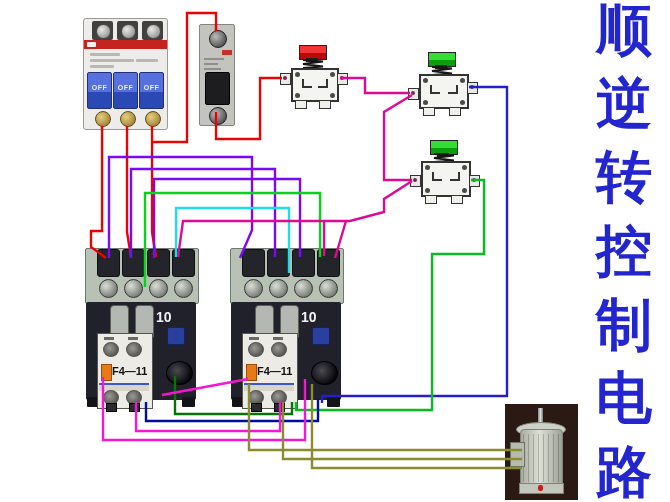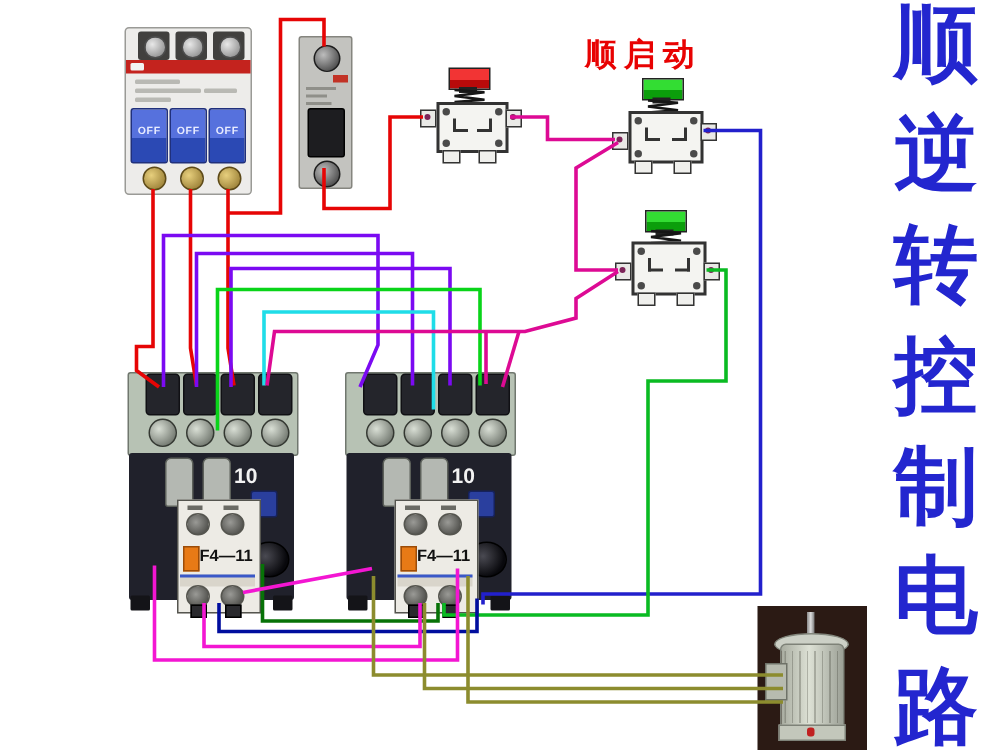--- a/index.html
+++ b/index.html
@@ -65,21 +65,21 @@
   .cstrip{position:absolute;left:0;top:0;width:112px;height:54px;background:#b7c2b4;border:1px solid #70776e;border-radius:2px;}
   .cterm{position:absolute;top:1px;width:21px;height:26px;background:#24252b;border:1px solid #101014;border-radius:3px;}
   .cscrew{position:absolute;top:31px;width:17px;height:17px;border-radius:50%;
           background:radial-gradient(circle at 35% 35%,#d9dfd5,#565c54);border:1px solid #343832;}
   .cbody{position:absolute;left:1px;top:54px;width:110px;height:98px;background:#20212b;border-radius:2px;}
   .prong{position:absolute;top:3px;width:17px;height:31px;background:#b4b8b2;border:1px solid #5c605a;border-radius:4px 4px 2px 2px;}
   .crate{position:absolute;left:70px;top:7px;color:#f2f2f2;font-size:14px;font-weight:bold;}
   .cchip{position:absolute;left:81px;top:25px;width:16px;height:16px;background:#2a3f9e;border:1px solid #16225c;border-radius:2px;}
   .chole{position:absolute;left:80px;top:59px;width:25px;height:22px;border-radius:50%;
          background:radial-gradient(circle at 40% 40%,#4a4a52,#08080c 70%);border:1px solid #000;}
-  .caux{position:absolute;left:33px;top:85px;width:54px;height:74px;background:#edebe5;border:1px solid #55554f;z-index:3;}
+  .caux{position:absolute;left:12px;top:85px;width:54px;height:74px;background:#edebe5;border:1px solid #55554f;z-index:3;}
   .ahole{position:absolute;width:14px;height:13px;border-radius:50%;
          background:radial-gradient(circle at 40% 40%,#9a9a96,#3c3c38);border:1px solid #55554f;}
   .amark{position:absolute;width:10px;height:3px;background:#6a6a64;}
   .atab{position:absolute;left:3px;top:30px;width:9px;height:15px;background:#e87a16;border:1px solid #9c4c08;}
   .alabel{position:absolute;left:14px;top:31px;font-size:11px;font-weight:bold;color:#111;white-space:nowrap;}
   .astrip{position:absolute;left:1px;top:49px;width:50px;height:6px;background:#d9d5cb;border-top:2px solid #3a58c8;}
   .ascrew{position:absolute;top:69px;width:9px;height:7px;background:#2a2a2e;border:1px solid #000;}
   .cfoot{position:absolute;width:13px;height:10px;background:#141418;border-radius:1px;}
 
   
@@ -200,21 +200,20 @@
     <div class="tab" style="left:-3px;top:36px">
         <div class="tdot"></div>
       </div>
     <div class="tab" style="left:56px;top:36px">
         <div class="tdot"></div>
       </div>
     <div class="bfoot" style="left:12px;top:56px"></div>
     <div class="bfoot" style="left:38px;top:56px"></div>
   </div>
 
-  <div class="cn-label" style="left:390px;top:22px">顺启动</div>
 
   <div class="abs ctr" style="left:85px">
     <div class="cstrip"></div>
     <div class="cterm" style="left:12px"></div>
     <div class="cterm" style="left:37px"></div>
     <div class="cterm" style="left:62px"></div>
     <div class="cterm" style="left:87px"></div>
     <div class="cscrew" style="left:14px"></div>
     <div class="cscrew" style="left:39px"></div>
     <div class="cscrew" style="left:64px"></div>

